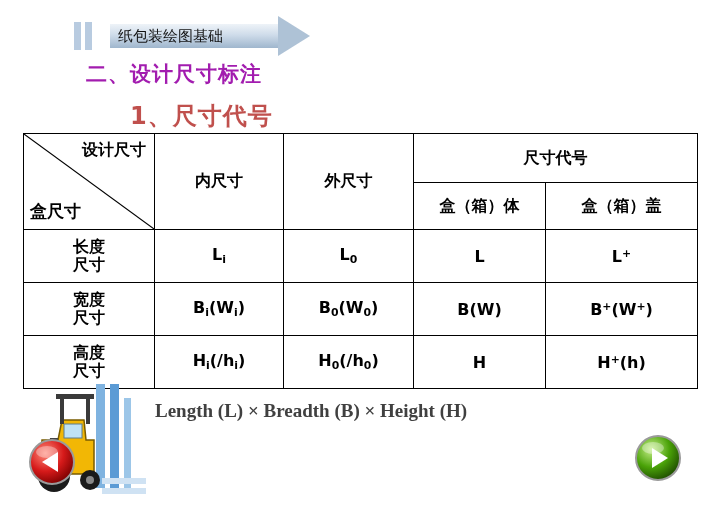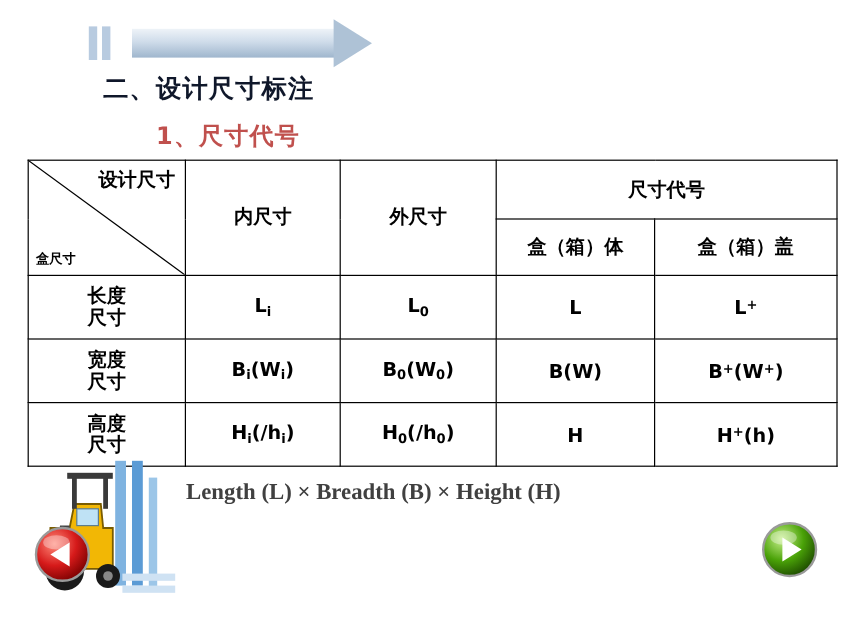--- a/index.html
+++ b/index.html
@@ -64,29 +64,29 @@
     white-space: nowrap;
   }
 
   
   .heading-2 {
     position: absolute;
     left: 86px;
     top: 60px;
     font-size: 21px;
     font-weight: bold;
-    color: #0f172a;
+    color: #a21caf;
     font-family: "DejaVu Sans", sans-serif;
     letter-spacing: 1px;
   }
   .heading-3 {
     position: absolute;
     left: 130px;
     top: 100px;
-    font-size: 20px;
+    font-size: 24px;
     font-weight: bold;
     color: #c0504d;
     font-family: "DejaVu Sans", sans-serif;
     letter-spacing: 1px;
   }
 
   
   .tbl-wrap {
     position: absolute;
     left: 23px;
@@ -122,21 +122,21 @@
     position: absolute;
     right: 8px;
     top: 6px;
     font-size: 16px;
     font-weight: bold;
   }
   .corner .lbl-bottom {
     position: absolute;
     left: 6px;
     bottom: 6px;
-    font-size: 11px;
+    font-size: 17px;
     font-weight: bold;
   }
   .r-head { height: 44px; }
   .r-sub  { height: 42px; }
   .r-body { height: 48px; }
   .two-line { line-height: 1.15; }
   .formula {
     font-family: "Liberation Serif", serif;
     font-size: 17px;
     font-weight: bold;
@@ -192,20 +192,21 @@
 </head>
 <body>
 
 <div class="banner">
   <div class="bars">
     <i></i>
       <i></i>
   </div>
   <div class="arrow-body"></div>
   <div class="arrow-head"></div>
+  <div class="banner-text">纸包装绘图基础</div>
 </div>
 
 <div class="heading-2">二、设计尺寸标注</div>
 <div class="heading-3">1、尺寸代号</div>
 
 <div class="tbl-wrap">
   <table class="dim">
     <colgroup>
       <col style="width:131px">
       <col style="width:129px">

